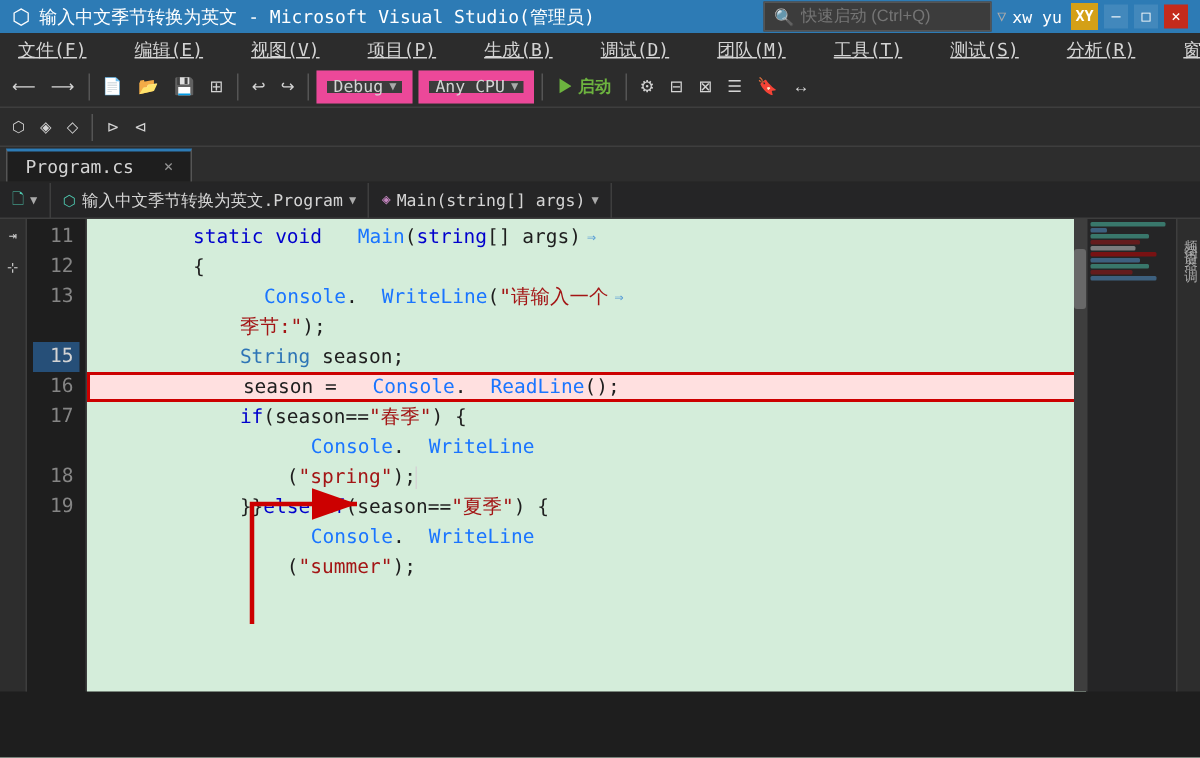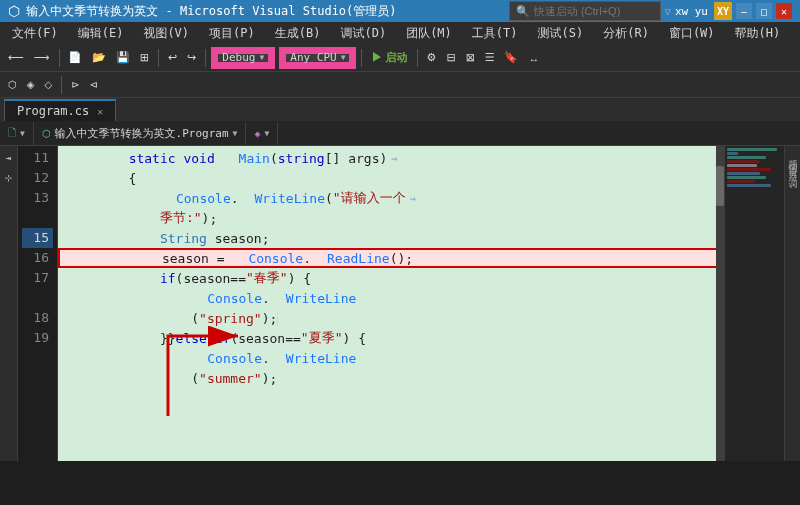--- a/index.html
+++ b/index.html
@@ -45,21 +45,22 @@
 
     
     #menu-bar {
       background: #2c2c2c;
       height: 22px;
       display: flex;
       align-items: center;
       padding: 0 4px;
       color: #d4d4d4;
       font-size: 12px;
-      gap: 4px;
+      gap: 16px;
+      text-decoration: underline;
     }
     #menu-bar .menu-item {
       padding: 2px 8px;
       cursor: pointer;
       white-space: nowrap;
     }
 
     
     #toolbar {
       background: #2c2c2c;
@@ -146,21 +147,21 @@
       border-bottom: 1px solid #252525;
     }
     .tab {
       height: 22px;
       padding: 0 12px;
       background: #3e3e3e;
       color: #969696;
       font-size: 12px;
       display: flex;
       align-items: center;
-      gap: 8px;
+      gap: 20px;
       cursor: pointer;
       border: 1px solid #555;
       border-bottom: none;
     }
     .tab.active {
       background: #1e1e1e;
       color: #d4d4d4;
       border-top: 2px solid #2d7bb5;
     }
     .tab-close {
@@ -416,20 +417,21 @@
     <span style="color:#4ec9b0;font-size:10px;">🗋</span>
     <span style="font-size:8px;color:#aaa;">▼</span>
   </div>
   <div class="nav-dropdown">
     <span style="color:#4ec9b0;font-size:10px;">⬡</span>
     <span>输入中文季节转换为英文.Program</span>
     <span style="font-size:8px;color:#aaa;">▼</span>
   </div>
   <div class="nav-dropdown">
     <span style="color:#c586c0;font-size:10px;">◈</span>
+    <span>Main(string[] args)</span>
     <span style="font-size:8px;color:#aaa;">▼</span>
   </div>
 </div>
 
 <div id="main-layout" style="display:flex;height:315px;position:relative;">
 
   <div id="left-sidebar">
     <div class="sidebar-icon" style="color:#d4d4d4;">⇥</div>
     <div class="sidebar-icon" style="color:#d4d4d4;">⊹</div>
   </div>

